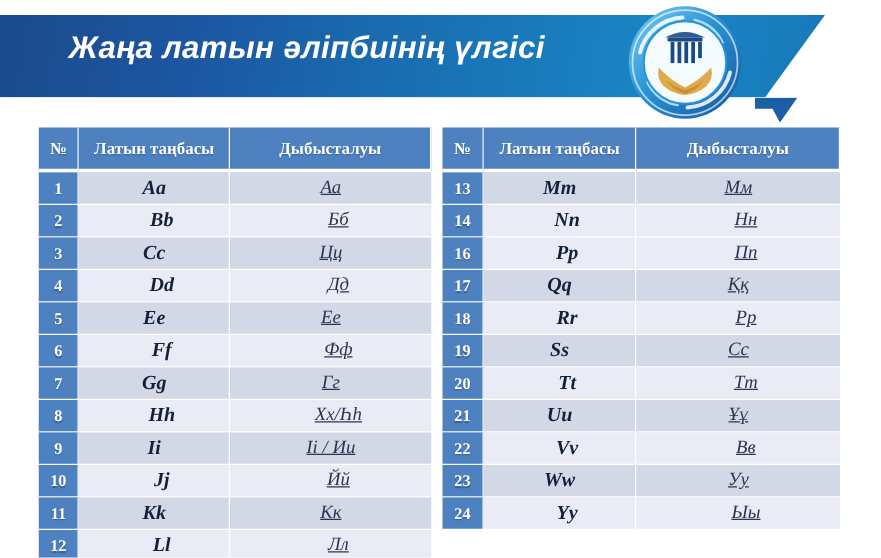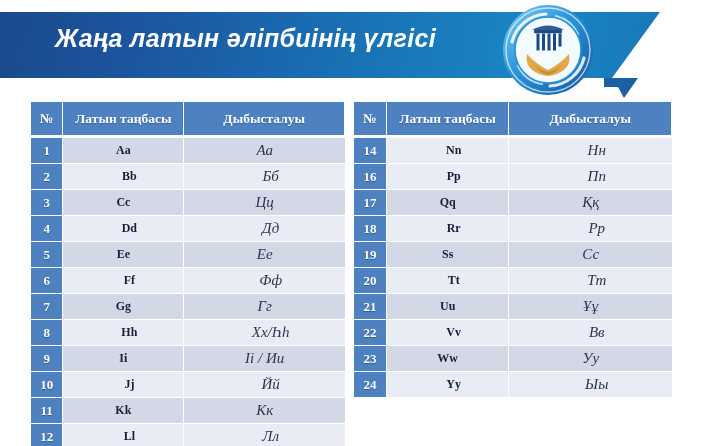--- a/index.html
+++ b/index.html
@@ -108,32 +108,33 @@
     background: #4d81c0;
     color: #ffffff;
     font-weight: bold;
     font-size: 13px;
     width: 34px;
     text-shadow: 0 1px 1px rgba(0,0,0,0.3);
   }
   .tbl td.lat {
     width: 118px;
     font-weight: bold;
-    font-size: 12px;
+    font-style: italic;
+    font-size: 16px;
     color: #14203a;
   }
   .tbl td.snd {
     width: 160px;
     font-style: italic;
     font-size: 15px;
     color: #2c3550;
   }
   .tbl tr.odd  td.lat, .tbl tr.odd  td.snd { background: #d3d8e7; }
   .tbl tr.even td.lat, .tbl tr.even td.snd { background: #e9ecf4; padding-left: 12px; }
-  .tbl tr td:last-child { border-right: none; }
+  .tbl tr td:last-child { border-right: none; text-decoration: underline; }
 </style>
 </head>
 <body>
 
 <div class="banner-wrap">
   <div class="banner-shape"></div>
   <div class="banner-tail"></div>
   <div class="banner-title">Жаңа латын әліпбиінің үлгісі</div>
 
   <div class="emblem">
@@ -249,20 +250,25 @@
 
   <table class="tbl right">
     <thead>
       <tr>
         <th class="c-num">№</th>
         <th class="c-lat">Латын таңбасы</th>
         <th class="c-snd">Дыбысталуы</th>
       </tr>
     </thead>
     <tbody>
+        <tr class="odd">
+          <td class="num">13</td>
+          <td class="lat">Mm</td>
+          <td class="snd">Мм</td>
+        </tr>
         <tr class="even">
           <td class="num">14</td>
           <td class="lat">Nn</td>
           <td class="snd">Нн</td>
         </tr>
         <tr class="even">
           <td class="num">16</td>
           <td class="lat">Pp</td>
           <td class="snd">Пп</td>
         </tr>

